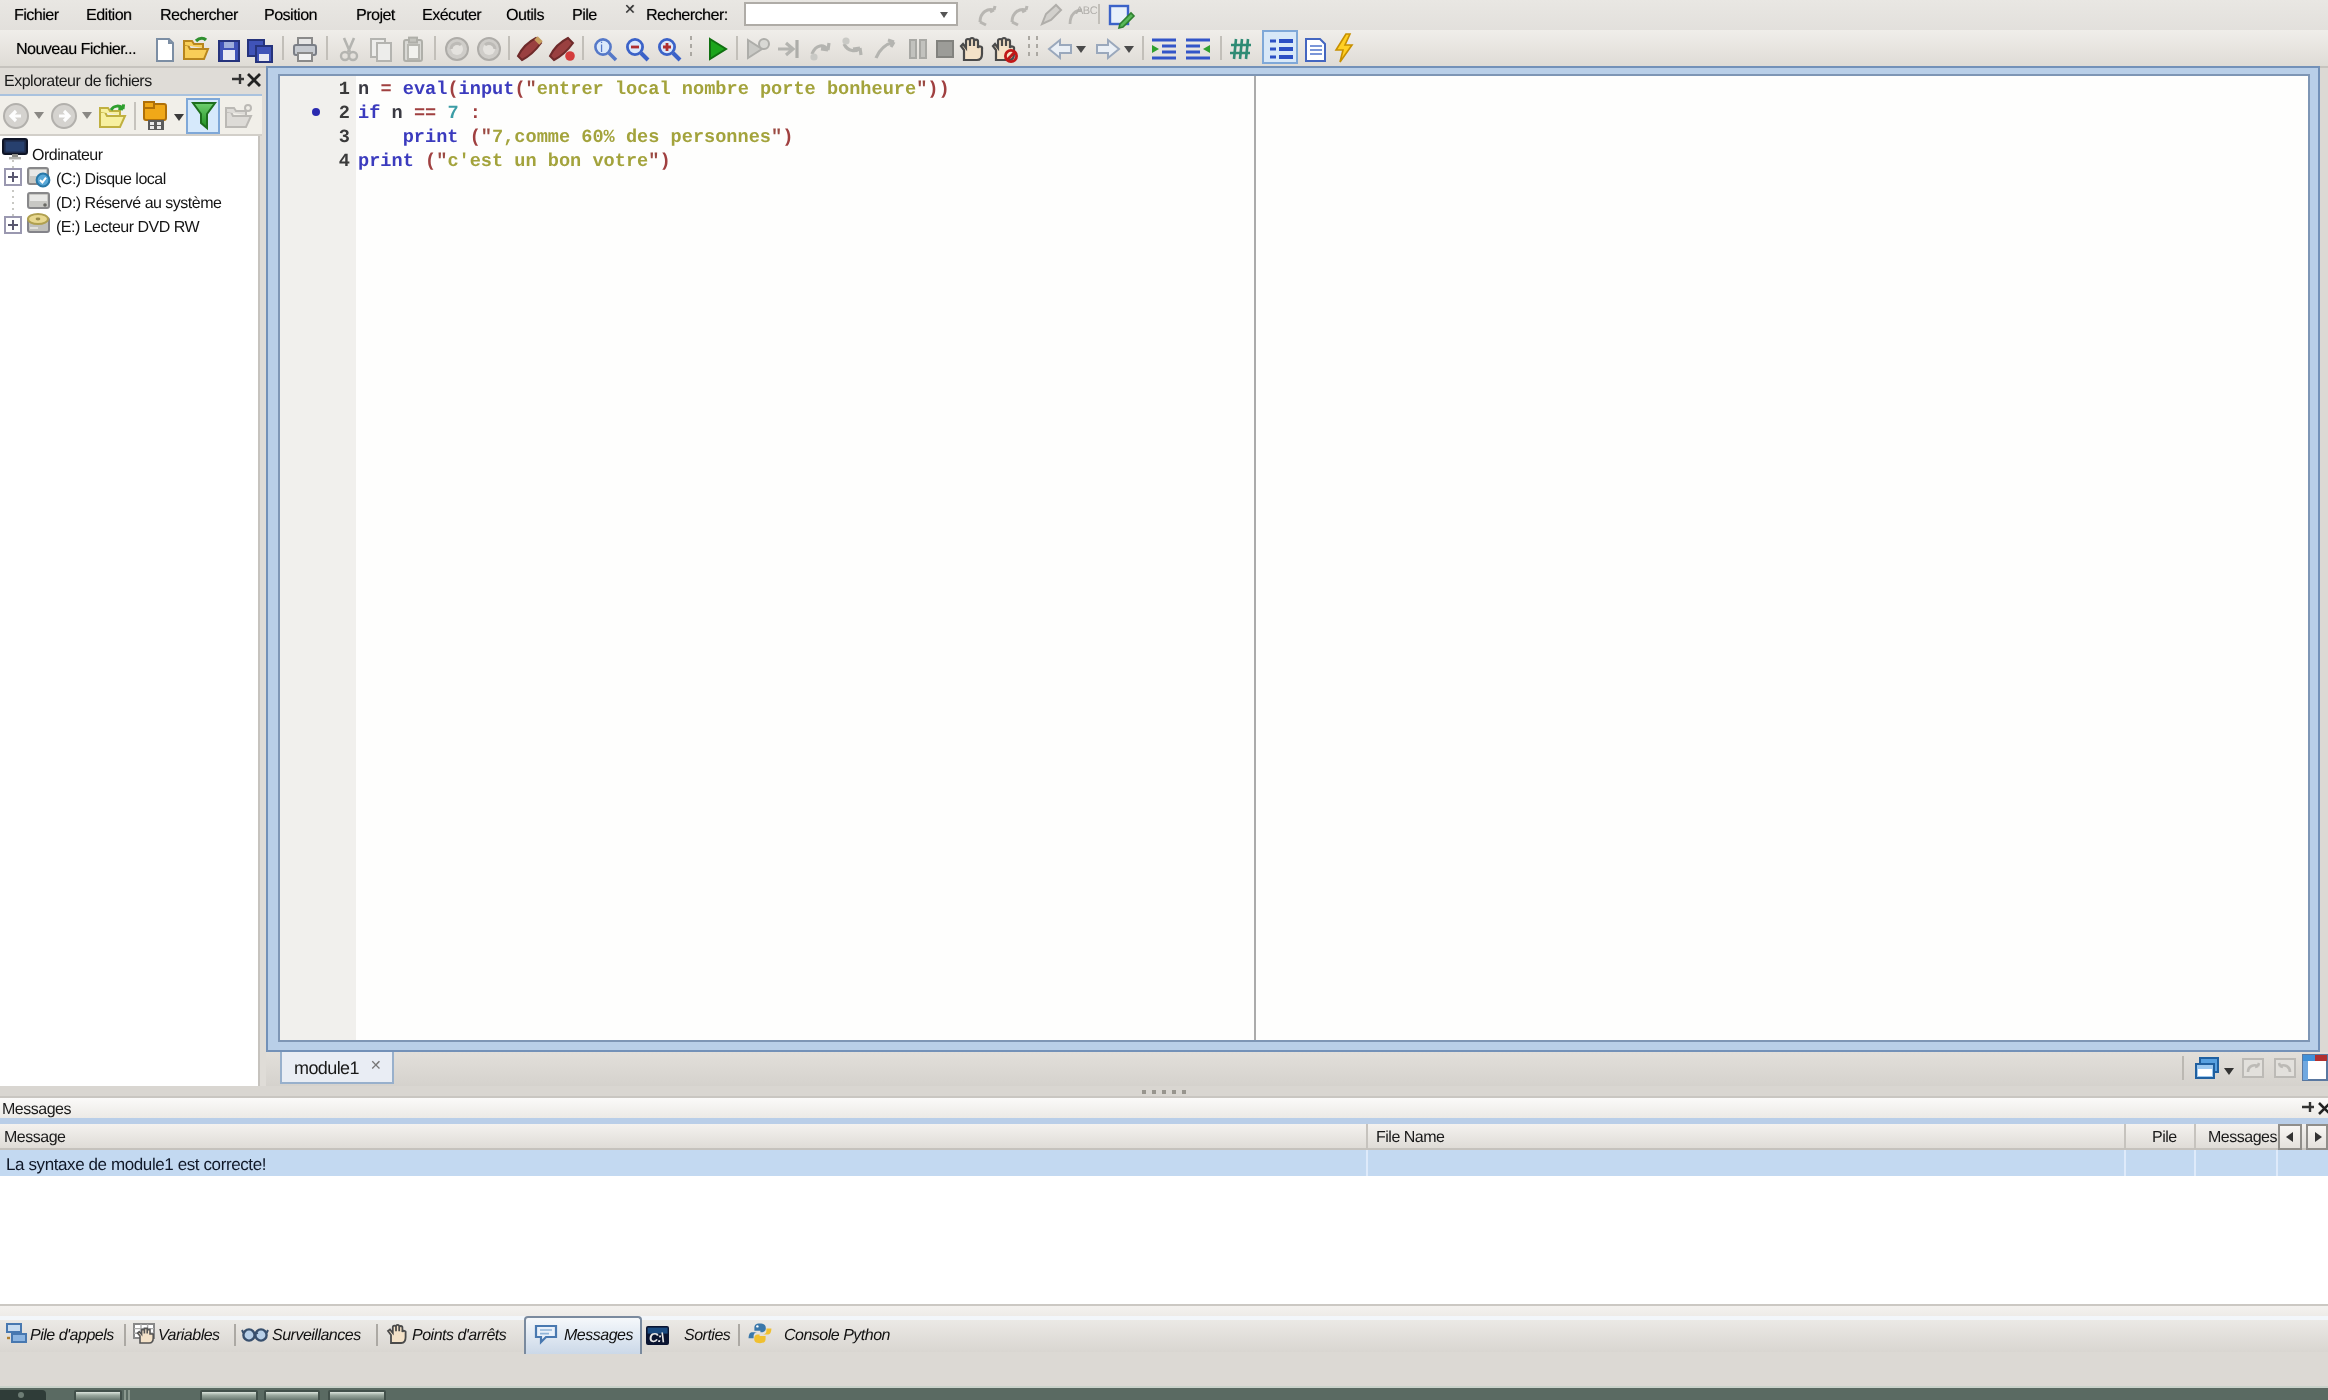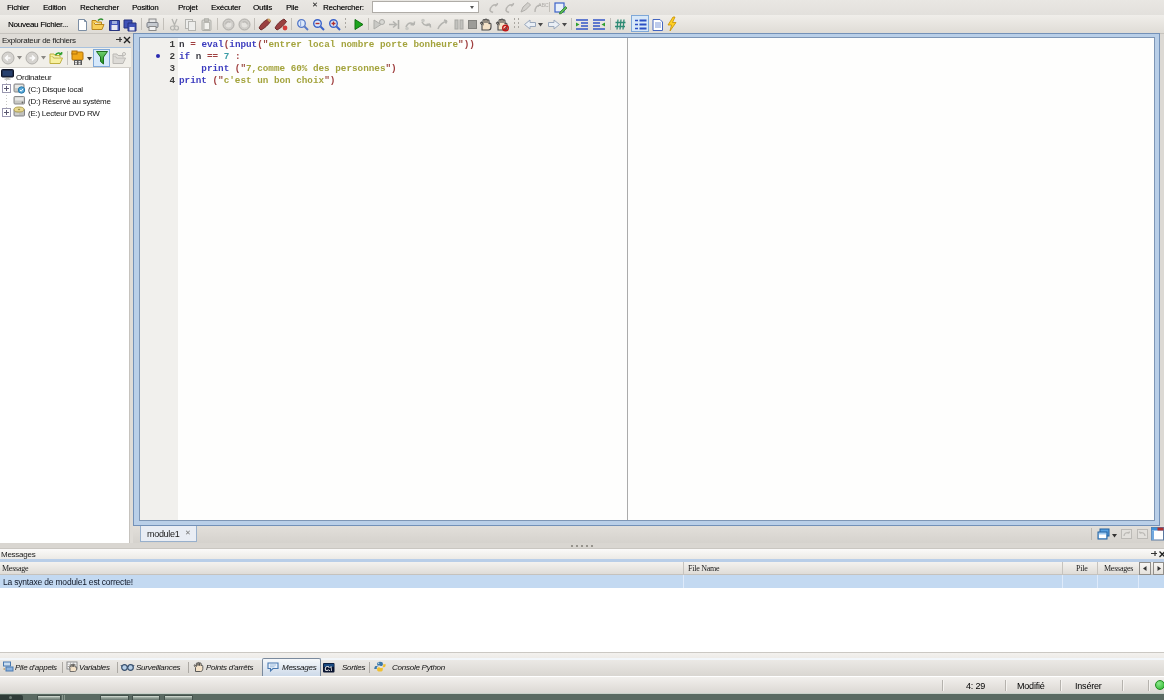--- a/index.html
+++ b/index.html
@@ -30,21 +30,21 @@
 .ln{position:absolute;width:35px;text-align:right;font-family:"Liberation Mono",monospace;font-size:9.3px;font-weight:bold;line-height:12px;color:#3A3A3A;letter-spacing:0;}
 .kw{color:#3B3BBE;text-align:center;} .op{color:#A04040;} .id{color:#3A3A42;} .st{color:#A3A33C;} .qt{color:#9B4A42;} .nu{color:#3C9DA6;}
 
 #tabbar{position:absolute;left:133px;top:526px;width:1031px;height:17px;background:linear-gradient(#E2DFDA,#D5D2CD);}
 #mtab{position:absolute;left:7px;top:0px;width:57px;height:16px;background:#E9EDF4;border:1px solid #98B0CC;border-top:none;box-sizing:border-box;}
 
 #hsplit{position:absolute;left:0;top:543px;width:1164px;height:6px;background:#D9D6D1;}
 
 #msghead{position:absolute;left:0;top:548px;width:1164px;height:11px;background:linear-gradient(#FBFAF9,#ECEAE6);border-top:1px solid #C9C6C1;box-sizing:border-box;}
 #blueband{position:absolute;left:0;top:559px;width:1164px;height:3px;background:#B9CEE8;}
-#grid{position:absolute;left:0;top:562px;width:1164px;height:13px;background:linear-gradient(#F4F2EF,#DFDCD7);border-bottom:1px solid #C5C2BD;box-sizing:border-box;font-family:Liberation Serif, serif;}
+#grid{position:absolute;left:0;top:562px;width:1164px;height:13px;background:linear-gradient(#F4F2EF,#DFDCD7);border-bottom:1px solid #C5C2BD;box-sizing:border-box;}
 .gsep{position:absolute;top:0px;width:1px;height:12px;background:#C6C3BE;}
 #selrow{position:absolute;left:0;top:575px;width:1164px;height:13px;background:#C3D9F1;}
 .rsep{position:absolute;top:0;width:1px;height:13px;background:#DEEAFA;}
 #msgbody{position:absolute;left:0;top:588px;width:1164px;height:64px;background:#FFFFFF;}
 
 #btabs{position:absolute;left:0;top:652px;width:1164px;height:24px;background:linear-gradient(#F3F1EE,#D9D6D1);border-top:1px solid #CBC8C3;box-sizing:border-box;font-style:italic;}
 .btxt{position:absolute;top:10px;color:#111;white-space:nowrap;}
 .bsep{position:absolute;top:9px;width:1px;height:11px;background:#ACA9A4;}
 #acttab{position:absolute;left:262px;top:5px;width:59px;height:19px;background:linear-gradient(#F5F8FB,#CBD8E8);
   border:1px solid #7A8A9E;border-bottom:none;border-radius:2px 2px 0 0;box-sizing:border-box;}
@@ -355,21 +355,21 @@
     <div id="gutter"></div>
     <div id="split"></div>
     <div class="ln" style="left:0;top:1px;">1</div>
     <div class="ln" style="left:0;top:13px;">2</div>
     <div class="ln" style="left:0;top:25px;">3</div>
     <div class="ln" style="left:0;top:37px;">4</div>
     <div class="abs" style="left:16px;top:16px;width:4px;height:4px;border-radius:2px;background:#2A2AB0;"></div>
     <div class="cl" style="left:39px;top:1px;"><span class="id">n</span> <span class="op">=</span> <span class="kw">eval</span><span class="op">(</span><span class="kw">input</span><span class="op">(</span><span class="qt">"</span><span class="st">entrer local nombre porte bonheure</span><span class="qt">"</span><span class="op">))</span></div>
     <div class="cl" style="left:39px;top:13px;"><span class="kw">if</span> <span class="id">n</span> <span class="op">==</span> <span class="nu">7</span> <span class="op">:</span></div>
     <div class="cl" style="left:39px;top:25px;">    <span class="kw">print</span> <span class="op">(</span><span class="qt">"</span><span class="st">7,comme 60% des personnes</span><span class="qt">"</span><span class="op">)</span></div>
-    <div class="cl" style="left:39px;top:37px;"><span class="kw">print</span> <span class="op">(</span><span class="qt">"</span><span class="st">c'est un bon choix</span><span class="qt">"</span><span class="op">)</span></div>
+    <div class="cl" style="left:39px;top:37px;"><span class="kw">print</span> <span class="op">(</span><span class="qt">"</span><span class="st">c'est un bon votre</span><span class="qt">"</span><span class="op">)</span></div>
   </div>
 </div>
 
 <div id="tabbar">
   <div id="mtab">
         <span style="position:absolute;left:6px;top:3px;font-size:9px;letter-spacing:-0.3px;">module1</span>
         <span style="position:absolute;left:44px;top:3px;color:#777;font-size:7px;">✕</span>
       </div>
   <span class="abs" style="left:958px;top:2px;width:1px;height:12px;background:#BBB8B2"></span>
   <svg style="left:964px;top:2px" width="15" height="13">
@@ -479,31 +479,20 @@
         <rect x="0.8" y="0.8" width="10" height="3" fill="#1A4A80"></rect>
         <text x="1.5" y="7.8" font-size="6.5" font-weight="bold" fill="#E8E8E8" font-family="Liberation Sans" letter-spacing="-0.5">C:\</text>
       </svg>
   <svg style="left:374px;top:8px" width="13" height="12">
         <path d="M6 0.8 c-2.4 0-2.8 1-2.8 2.2 v1.4 h3 v.7 H1.9 c-1.3 0-1.6 2-1.6 3 h2.5 v-1.2 c0-1 .8-1.8 1.8-1.8 h2.6 c1 0 1.7-.8 1.7-1.8 V3 c0-1.4-.6-2.2-2.9-2.2 Z" fill="#3B78AA"></path>
         <path d="M6 10.6 c2.4 0 2.8-1 2.8-2.2 V7 h-3 v-.7 h4.3 c1.3 0 1.6-2 1.6-3 H9.2 v1.2 c0 1-.8 1.8-1.8 1.8 H4.8 c-1 0-1.7.8-1.7 1.8 v.3 c0 1.4.6 2.2 2.9 2.2 Z" fill="#F0C030"></path>
         <circle cx="4.7" cy="2.2" r="0.6" fill="#fff"></circle>
       </svg>
 </div>
 
-<div id="status">
-  <div class="ssep" style="left:942px"></div>
-  <div class="ssep" style="left:1005px"></div>
-  <div class="ssep" style="left:1060px"></div>
-  <div class="ssep" style="left:1122px"></div>
-  <div class="ssep" style="left:1148px"></div>
-  <span class="stxt" style="left:966px">4: 29</span>
-  <span class="stxt" style="left:1017px">Modifié</span>
-  <span class="stxt" style="left:1075px">Insérer</span>
-  <span class="abs" style="left:1155px;top:3px;width:10px;height:10px;border-radius:5px;background:radial-gradient(circle at 35% 30%,#8CE88C,#28B428);border:1px solid #1E8A1E;box-sizing:border-box;"></span>
-</div>
 
 <div id="task">
   <div class="abs" style="left:0;top:1px;width:23px;height:6px;background:#2F3C38;border-radius:0 2px 0 0;"></div>
       <div class="abs" style="left:9px;top:2px;width:3px;height:3px;border-radius:2px;background:#6E7D75;"></div>
       <div class="abs" style="left:62px;top:1px;width:1px;height:6px;background:#8A988E;"></div>
       <div class="abs" style="left:64px;top:1px;width:1px;height:6px;background:#8A988E;"></div>
   <div class="tbtn" style="left:37px;width:24px;"></div>
   <div class="tbtn" style="left:100px;width:29px;"></div>
   <div class="tbtn" style="left:132px;width:28px;"></div>
   <div class="tbtn" style="left:164px;width:29px;"></div>

